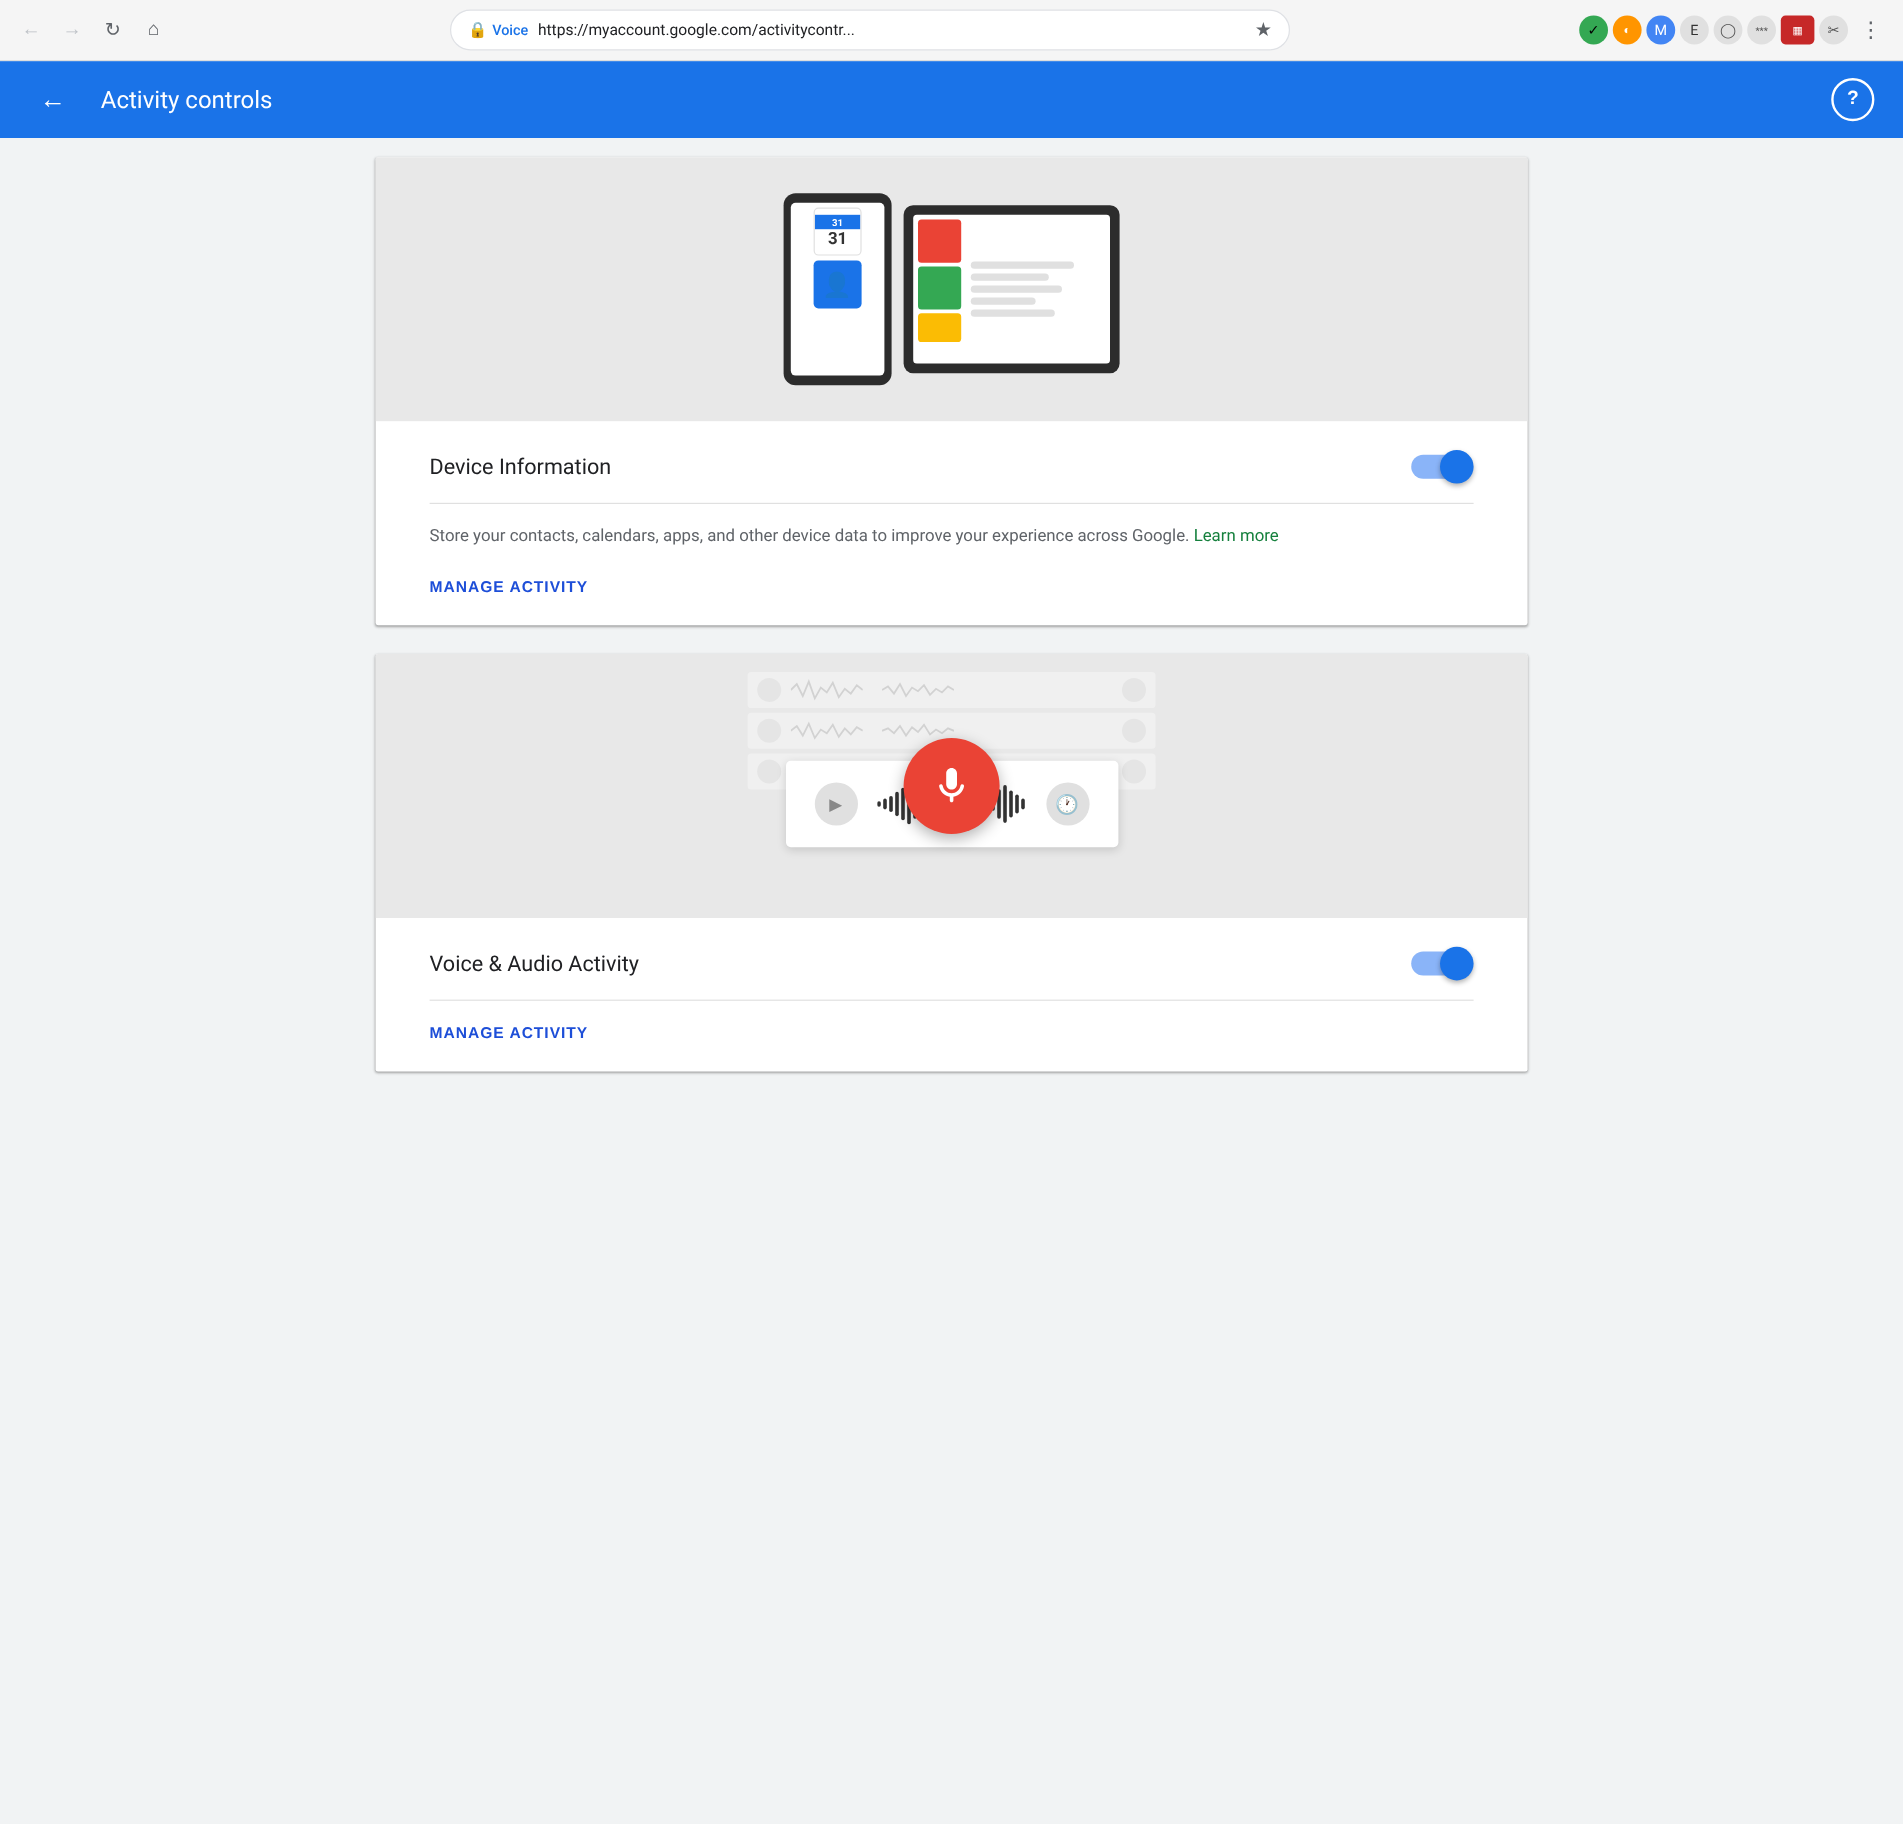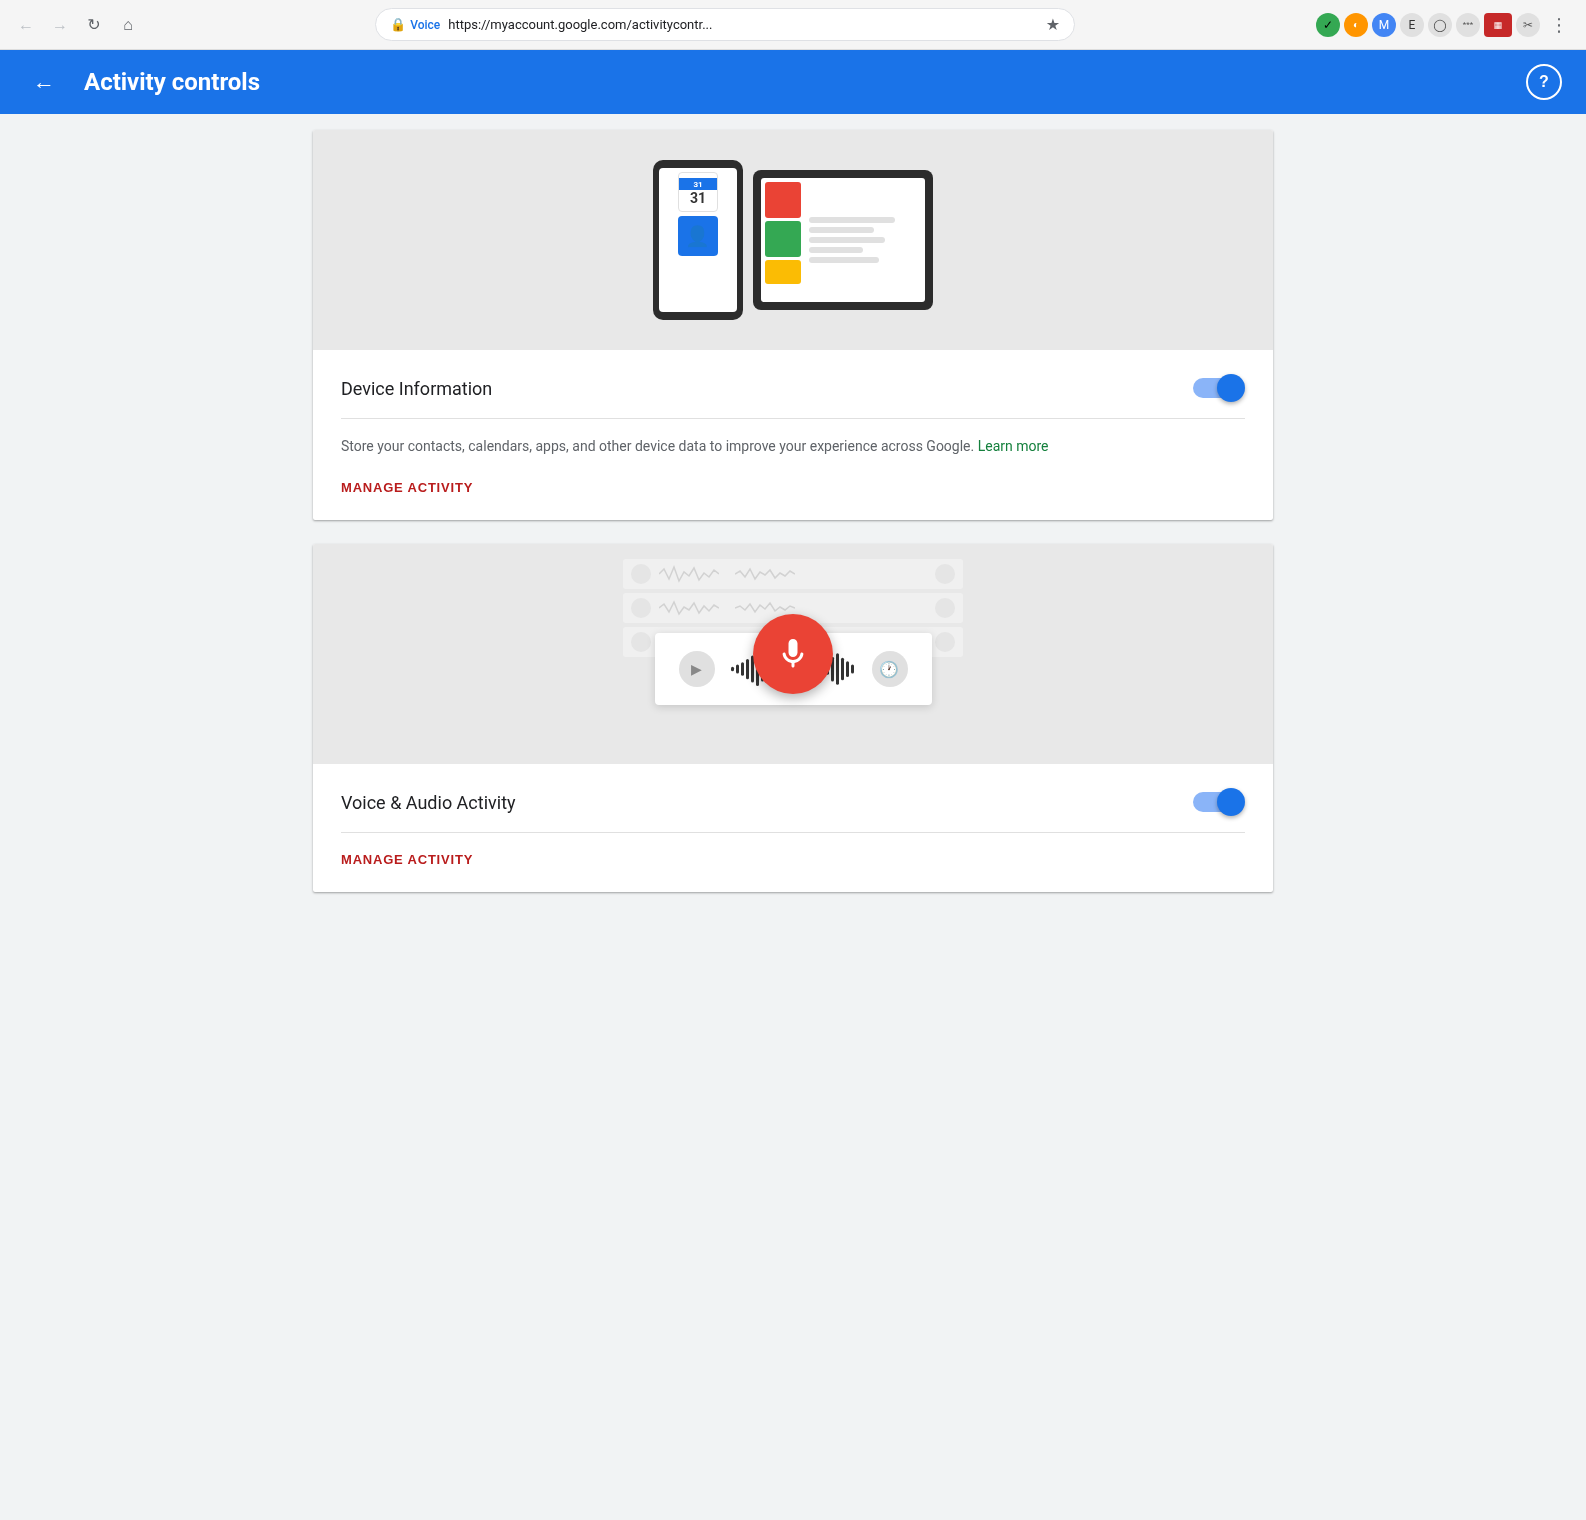--- a/index.html
+++ b/index.html
@@ -113,22 +113,22 @@
       margin-right: 20px;
       display: flex;
       align-items: center;
       justify-content: center;
       width: 40px;
       height: 40px;
       border-radius: 50%;
     }
     .header-title {
       color: white;
-      font-size: 24px;
-      font-weight: 700;
+      font-size: 20px;
+      font-weight: 400;
     }
     .help-btn {
       position: absolute;
       right: 24px;
       background: none;
       border: none;
       color: white;
       width: 36px;
       height: 36px;
       border-radius: 50%;
@@ -370,21 +370,21 @@
     }
     .bg-card-icon {
       width: 20px;
       height: 20px;
       border-radius: 50%;
       background: #e0e0e0;
     }
 
     
     .card-content {
-      padding: 24px 28px;
+      padding: 24px 45px;
     }
     .card-header-row {
       display: flex;
       align-items: center;
       justify-content: space-between;
       margin-bottom: 16px;
     }
     .card-title {
       font-size: 18px;
       color: #202124;
@@ -401,21 +401,21 @@
       line-height: 1.6;
       margin-bottom: 20px;
     }
     .learn-more-link {
       color: #15803d;
       text-decoration: none;
     }
     .manage-activity-btn {
       background: none;
       border: none;
-      color: #b91c1c;
+      color: #1d4ed8;
       font-size: 13px;
       font-weight: 600;
       letter-spacing: 0.8px;
       text-transform: uppercase;
       cursor: pointer;
       padding: 0;
     }
 
     
     .toggle-switch {

